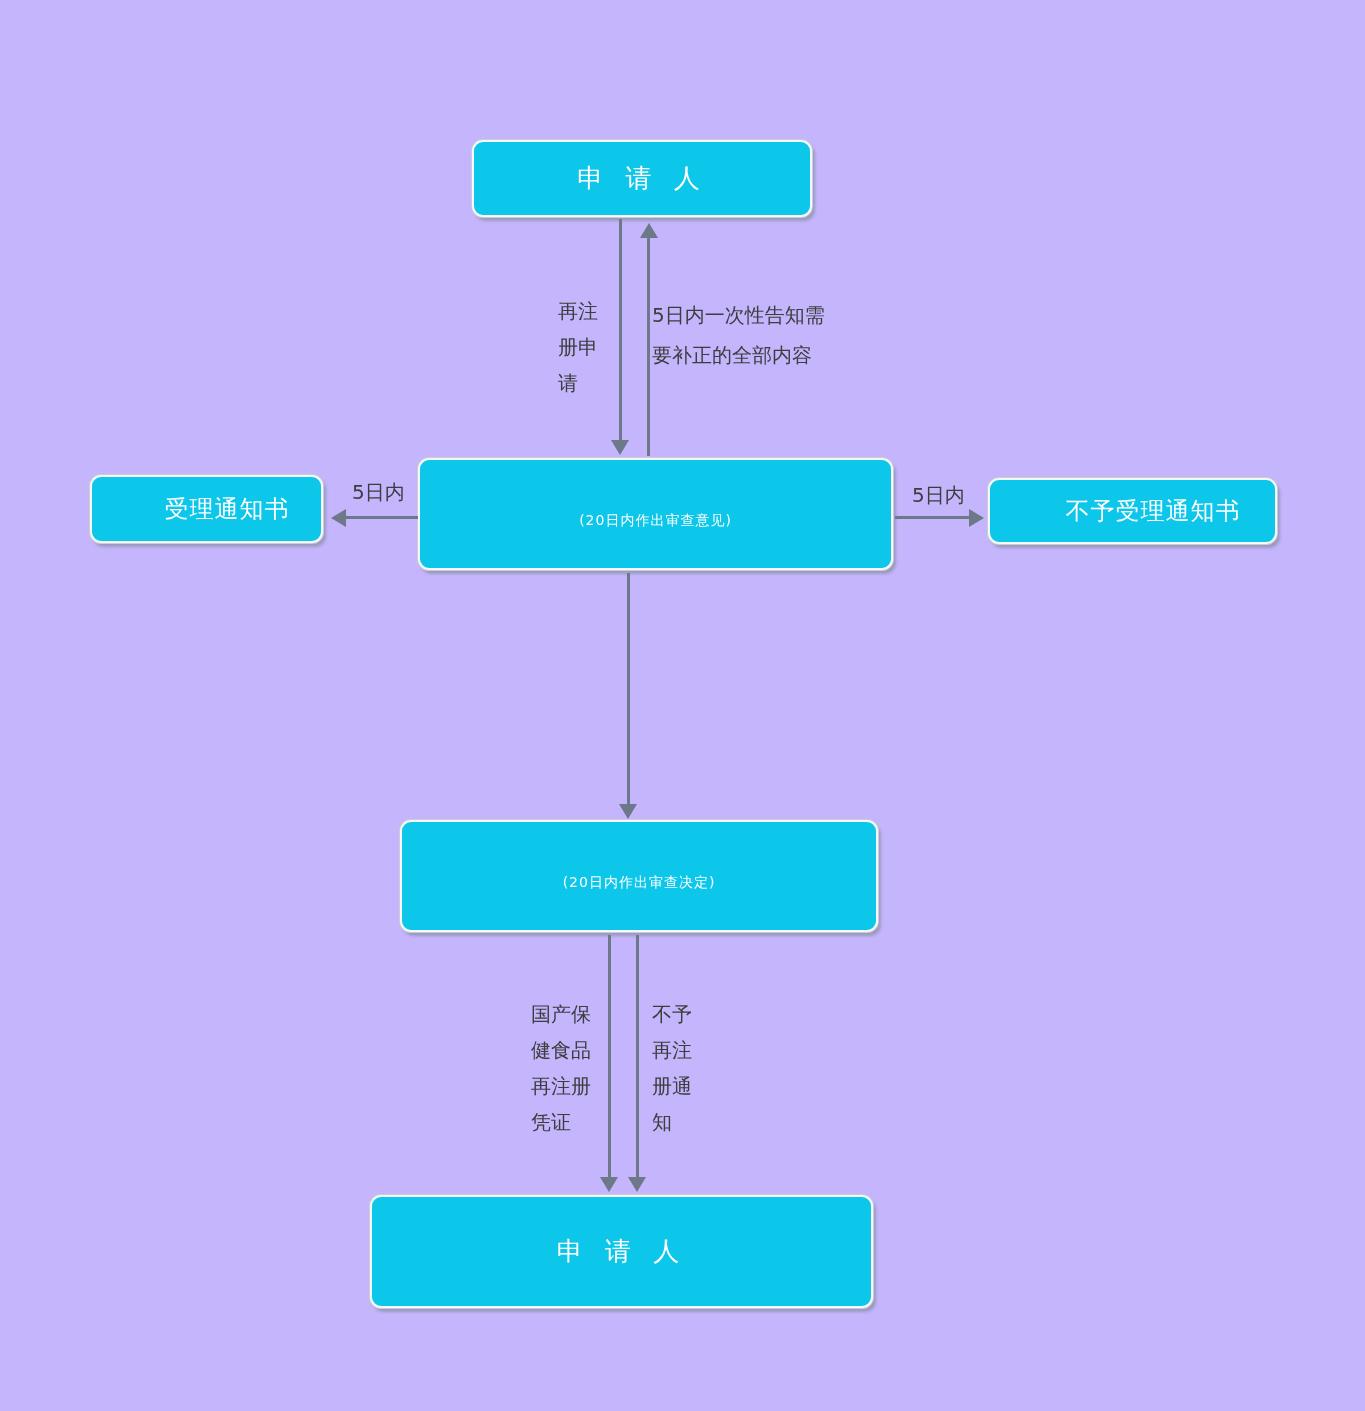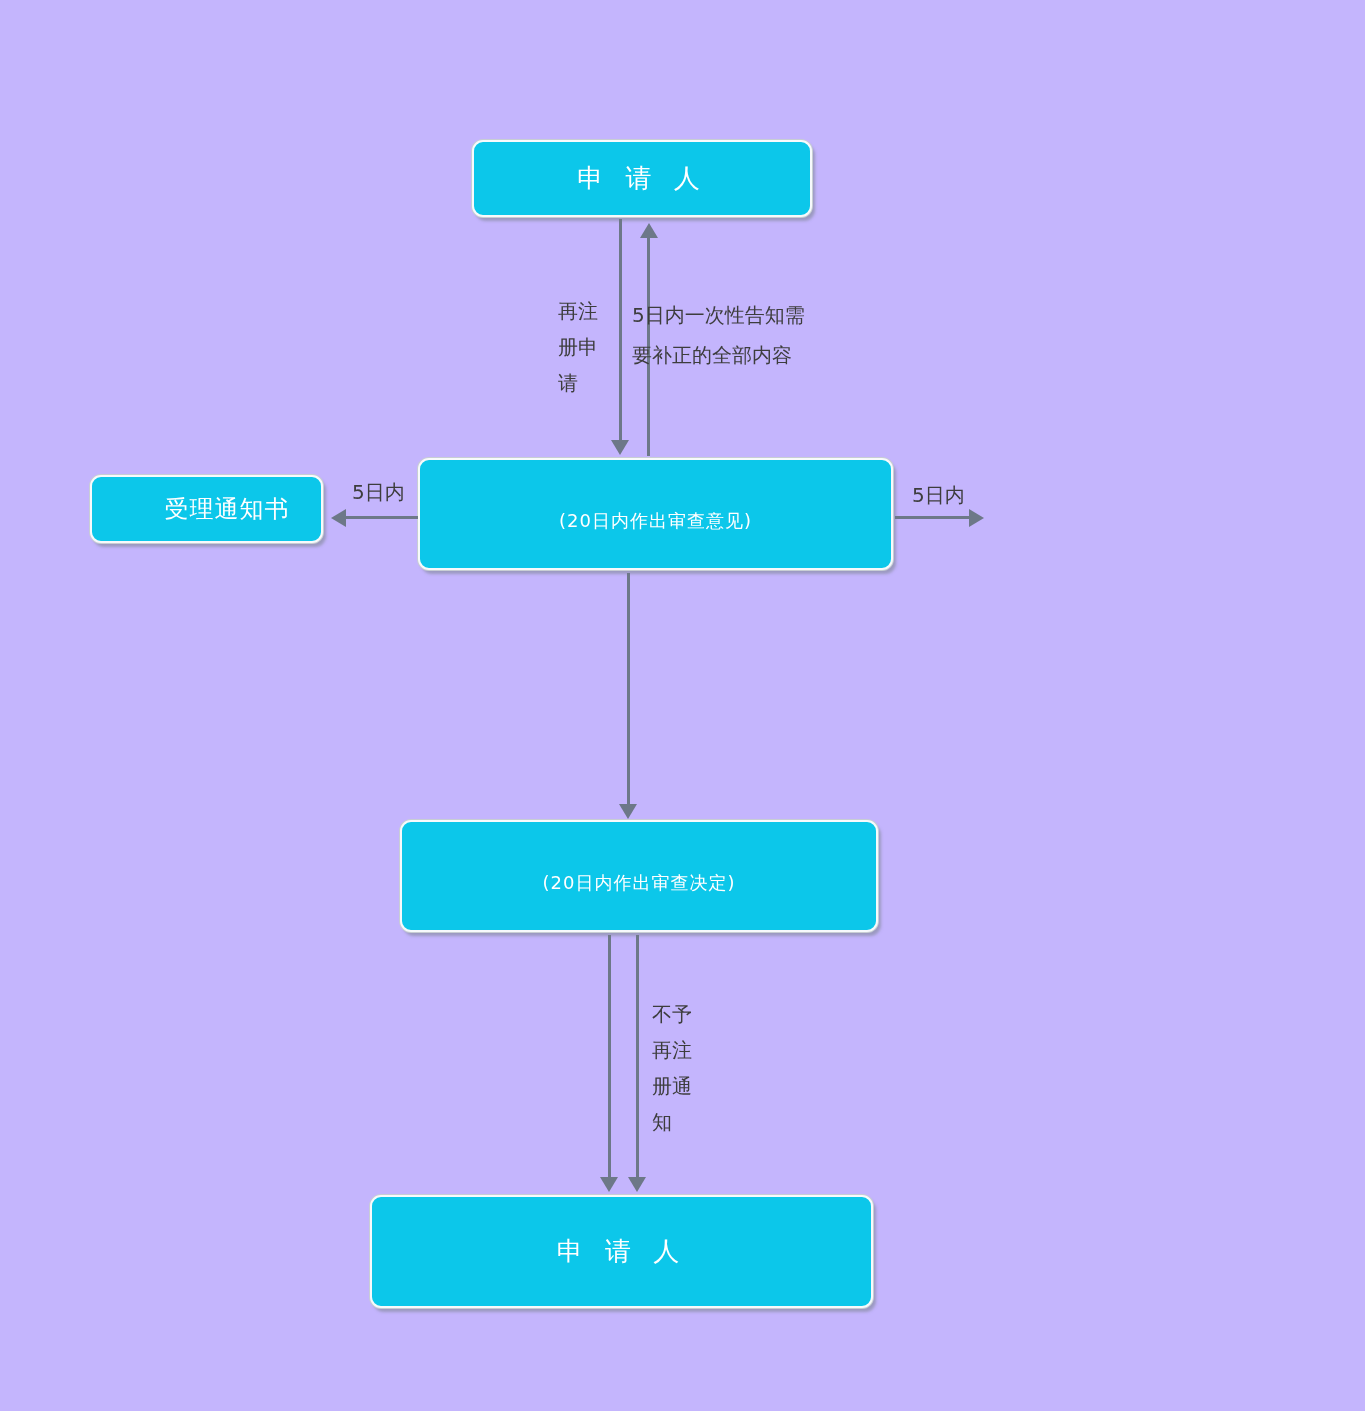--- a/index.html
+++ b/index.html
@@ -34,21 +34,21 @@
   }
   .node-applicant-top    { left: 472px; top: 140px;  width: 340px; height: 77px; }
   .node-provincial       { left: 418px; top: 458px;  width: 475px; height: 112px; }
   .node-accept-notice    { left: 90px;  top: 475px;  width: 233px; height: 68px; }
   .node-reject-notice    { left: 988px; top: 478px;  width: 289px; height: 66px; }
   .node-national         { left: 400px; top: 820px;  width: 478px; height: 112px; }
   .node-applicant-bottom { left: 370px; top: 1195px; width: 503px; height: 113px; }
   .big-label   { font-size: 26px; letter-spacing: 7px; }
   .side-label  { font-size: 24px; letter-spacing: 1px; margin-left: 41px; }
   .node-title  { font-size: 24px; letter-spacing: 1px; }
-  .node-subtitle { font-size: 18px; margin-top: 13px; letter-spacing: 1px; }
+  .node-subtitle { font-size: 14px; margin-top: 13px; letter-spacing: 1px; }
 
   .vline { position: absolute; width: 3px; background: var(--arrow); }
   .hline { position: absolute; height: 3px; background: var(--arrow); }
   .head  { position: absolute; width: 0; height: 0; }
   .head-down  { border-left: 9px solid transparent; border-right: 9px solid transparent; border-top: 15px solid var(--arrow); }
   .head-up    { border-left: 9px solid transparent; border-right: 9px solid transparent; border-bottom: 15px solid var(--arrow); }
   .head-left  { border-top: 9px solid transparent; border-bottom: 9px solid transparent; border-right: 15px solid var(--arrow); }
   .head-right { border-top: 9px solid transparent; border-bottom: 9px solid transparent; border-left: 15px solid var(--arrow); }
 
   .edge-label { position: absolute; color: var(--label-text); font-size: 20px; }
@@ -65,20 +65,23 @@
   </div>
 
   <div class="node node-provincial">
     <div class="node-subtitle">(20日内作出审查意见)</div>
   </div>
 
   <div class="node node-accept-notice">
     <span class="side-label">受理通知书</span>
   </div>
 
+  <div class="node node-reject-notice">
+    <span class="side-label">不予受理通知书</span>
+  </div>
 
   <div class="node node-national">
     <div class="node-subtitle">(20日内作出审查决定)</div>
   </div>
 
   <div class="node node-applicant-bottom">
     <span class="big-label">申 请 人</span>
   </div>
 
   <div>
@@ -115,29 +118,35 @@
     <div class="vline" style="left:636px; top:935px; height:243px;"></div>
     <div class="head head-down" style="left:628px; top:1177px;"></div>
   </div>
 
   <div class="edge-label" style="left:558px; top:293px;">
     <div class="lbl-line">再注</div>
     <div class="lbl-line">册申</div>
     <div class="lbl-line">请</div>
   </div>
 
-  <div class="edge-label edge-label-supplement" style="left:632px; top:295px;">
+  <div class="edge-label edge-label-supplement" style="left:652px; top:295px;">
     <div class="lbl-line">5日内一次性告知需</div>
     <div class="lbl-line">要补正的全部内容</div>
   </div>
 
   <div class="edge-label" style="left:352px; top:479px;">5日内</div>
 
   <div class="edge-label" style="left:912px; top:482px;">5日内</div>
 
+  <div class="edge-label" style="left:531px; top:996px;">
+    <div class="lbl-line">国产保</div>
+    <div class="lbl-line">健食品</div>
+    <div class="lbl-line">再注册</div>
+    <div class="lbl-line">凭证</div>
+  </div>
 
   <div class="edge-label" style="left:652px; top:996px;">
     <div class="lbl-line">不予</div>
     <div class="lbl-line">再注</div>
     <div class="lbl-line">册通</div>
     <div class="lbl-line">知</div>
   </div>
 
 </div>
 

